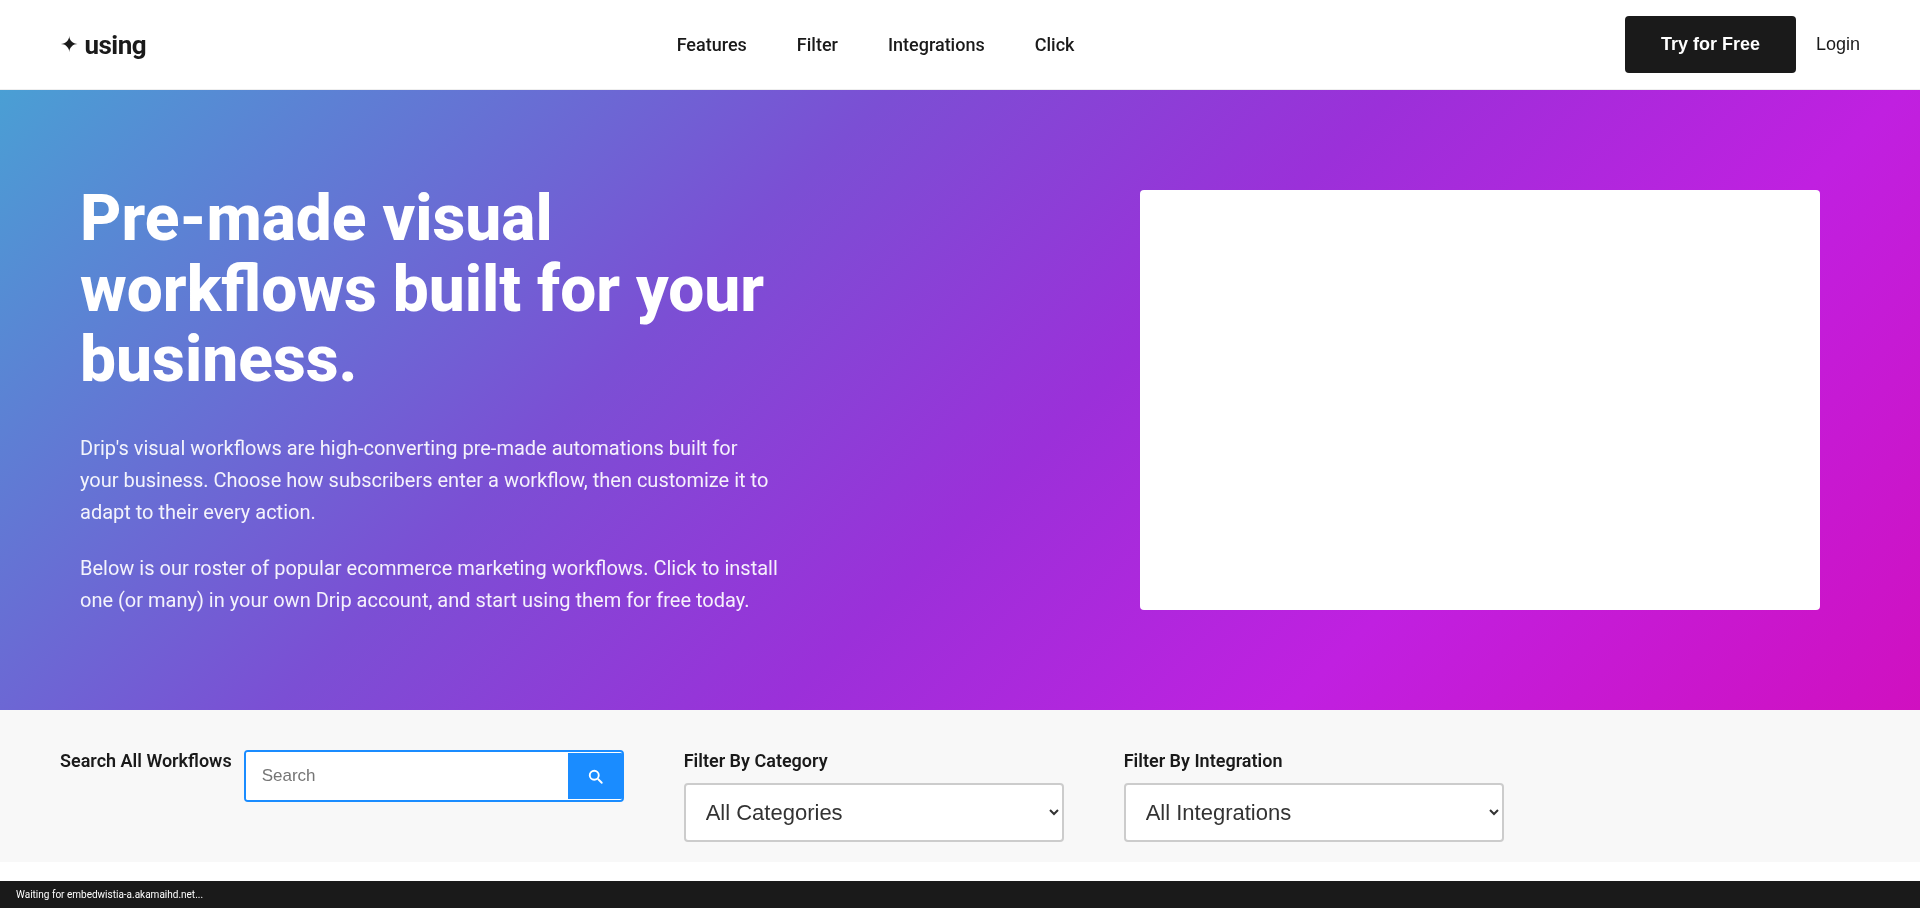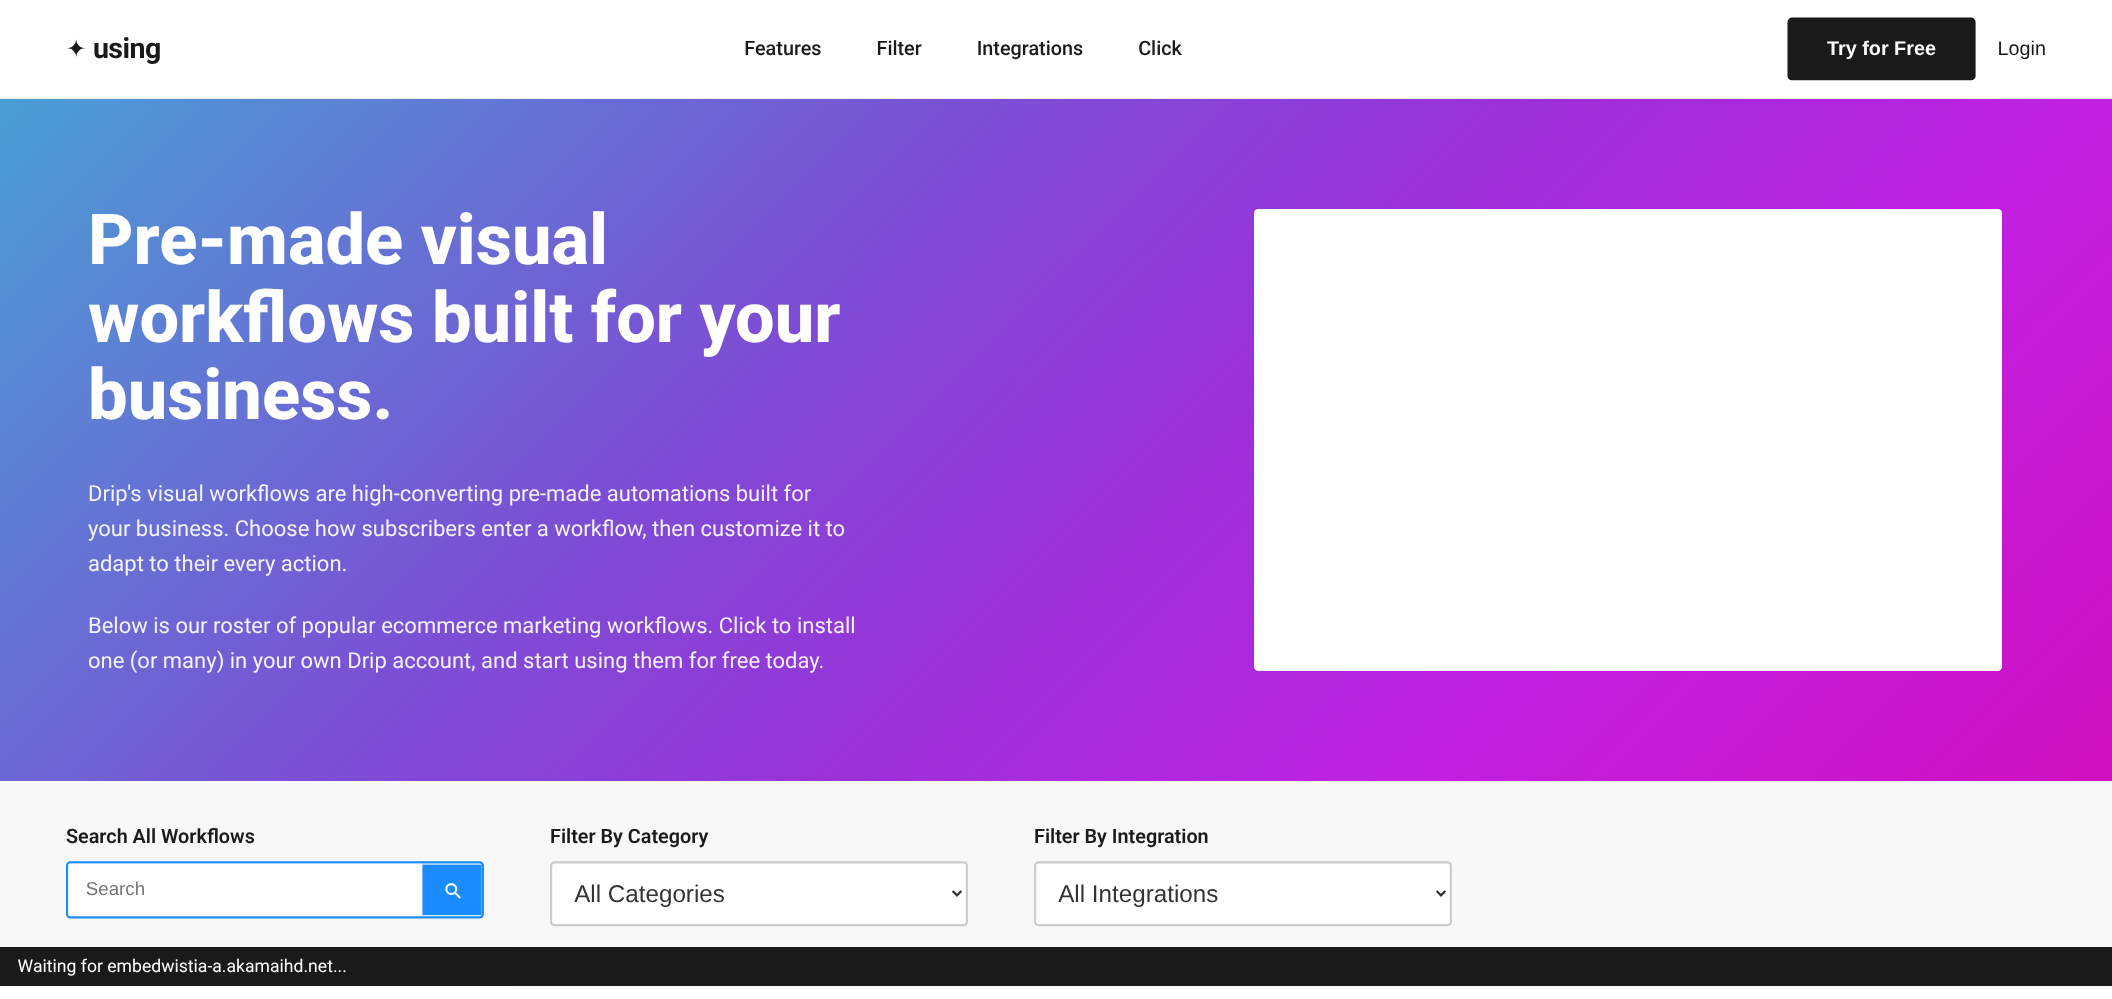--- a/index.html
+++ b/index.html
@@ -140,21 +140,21 @@
     .search-section {
       background: #f8f8f8;
       padding: 40px 60px 20px;
       display: flex;
       align-items: flex-start;
       gap: 60px;
     }
 
     .search-group {
       display: flex;
-      flex-direction: column;
+      flex-direction: row;
       gap: 12px;
     }
 
     .search-group label {
       font-size: 18px;
       font-weight: 600;
       color: #1a1a1a;
     }
 
     .search-input-wrapper {
@@ -213,24 +213,24 @@
       background: #fff;
       appearance: auto;
       cursor: pointer;
       color: #333;
     }
 
     
     .status-bar {
       background: #1a1a1a;
       color: #fff;
-      font-size: 16px;
+      font-size: 10px;
       padding: 8px 16px;
       position: fixed;
-      bottom: 12px;
+      bottom: 0;
       left: 0;
       right: 0;
       z-index: 1000;
     }
   </style>
 </head>
 <body>
 
 <nav class="navbar">
   <div class="navbar-left">

